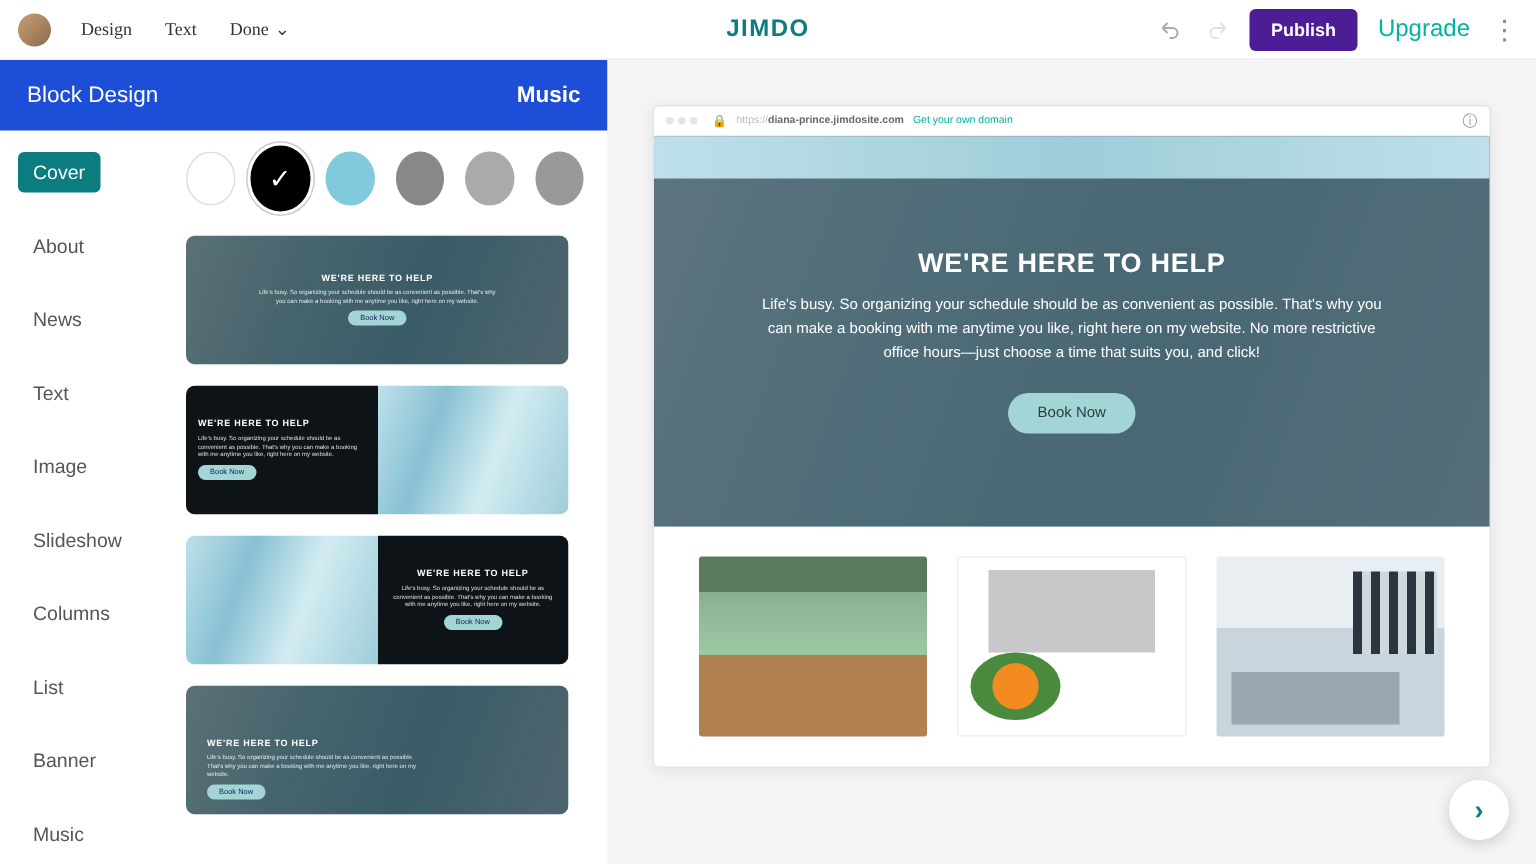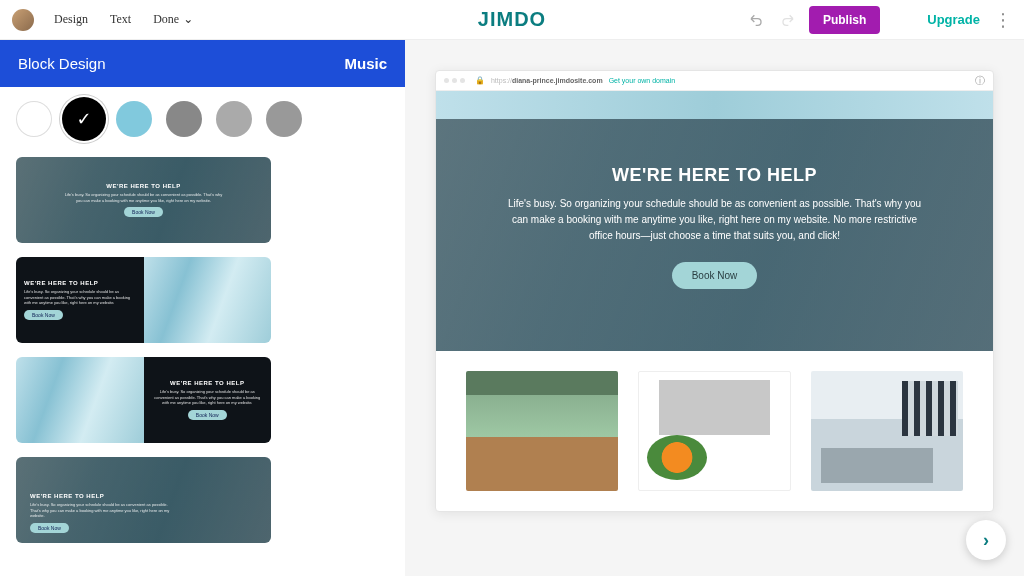--- a/index.html
+++ b/index.html
@@ -3,25 +3,25 @@
   <meta charset="utf-8">
   <style>
     * { box-sizing: border-box; margin: 0; padding: 0; }
     body { font-family: -apple-system, BlinkMacSystemFont, "Segoe UI", sans-serif; width: 1024px; height: 576px; overflow: hidden; background: #f5f5f5; }
 
     .top-bar { height: 40px; background: #fff; display: flex; align-items: center; padding: 0 12px; justify-content: space-between; border-bottom: 1px solid #eee; }
     .top-left { display: flex; align-items: center; gap: 20px; font-family: Liberation Serif, serif; }
     .avatar { width: 22px; height: 22px; border-radius: 50%; background: linear-gradient(135deg, #c9a074, #8a6a4c); }
     .top-nav { display: flex; gap: 22px; font-size: 12px; color: #333; }
     .top-nav-item { cursor: pointer; display: flex; align-items: center; gap: 4px; }
-    .logo { position: absolute; left: 50%; transform: translateX(-50%); font-weight: 800; font-size: 20px; color: #0b7d80; letter-spacing: 1px; }
+    .logo { position: absolute; left: 50%; transform: translateX(-50%); font-weight: 800; font-size: 16px; color: #0b7d80; letter-spacing: 1px; }
     .top-right { display: flex; align-items: center; gap: 14px; }
     .icon-btn { width: 16px; height: 16px; color: #aaa; cursor: pointer; }
-    .publish-btn { background: #a21caf; color: #fff; border: none; padding: 7px 14px; border-radius: 4px; font-size: 12px; font-weight: 600; cursor: pointer; }
-    .upgrade-link { color: #00b3a6; font-size: 13px; font-weight: 700; cursor: pointer; margin-left: 33px; }
+    .publish-btn { background: #4c1d95; color: #fff; border: none; padding: 7px 14px; border-radius: 4px; font-size: 12px; font-weight: 600; cursor: pointer; }
+    .upgrade-link { color: #00b3a6; font-size: 16px; font-weight: 400; cursor: pointer; }
     .more-icon { color: #888; cursor: pointer; font-size: 18px; }
 
     .main { display: flex; height: calc(100% - 40px); }
     .sidebar { width: 405px; background: #fff; display: flex; flex-direction: column; }
     .panel-header { background: #1d4ed8; color: #fff; display: flex; justify-content: space-between; align-items: center; padding: 15px 18px; }
     .panel-title { font-size: 15px; font-weight: 400; }
     .done-btn { font-size: 15px; font-weight: 600; cursor: pointer; }
 
     .panel-body { flex: 1; display: flex; overflow: hidden; }
     .block-tabs { width: 108px; padding: 14px 0 14px 12px; display: flex; flex-direction: column; gap: 22px; font-size: 13px; color: #555; overflow-y: auto; }
@@ -109,20 +109,33 @@
   </div>
 </div>
 
 <div class="main">
   <div class="sidebar">
     <div class="panel-header">
       <span class="panel-title">Block Design</span>
       <span class="done-btn">Music</span>
     </div>
     <div class="panel-body">
+      <div class="block-tabs">
+        <div class="block-tab active">Cover</div>
+        <div class="block-tab">About</div>
+        <div class="block-tab">News</div>
+        <div class="block-tab">Text</div>
+        <div class="block-tab">Image</div>
+        <div class="block-tab">Slideshow</div>
+        <div class="block-tab">Columns</div>
+        <div class="block-tab">List</div>
+        <div class="block-tab">Banner</div>
+        <div class="block-tab">Music</div>
+
+      </div>
       <div class="designs">
         <div class="color-row">
           <div class="color-swatch c-white"></div>
           <div class="color-swatch c-black">
               <span class="check">✓</span>
             </div>
           <div class="color-swatch c-blue"></div>
           <div class="color-swatch c-dgray"></div>
           <div class="color-swatch c-lgray"></div>
           <div class="color-swatch c-mgray"></div>

